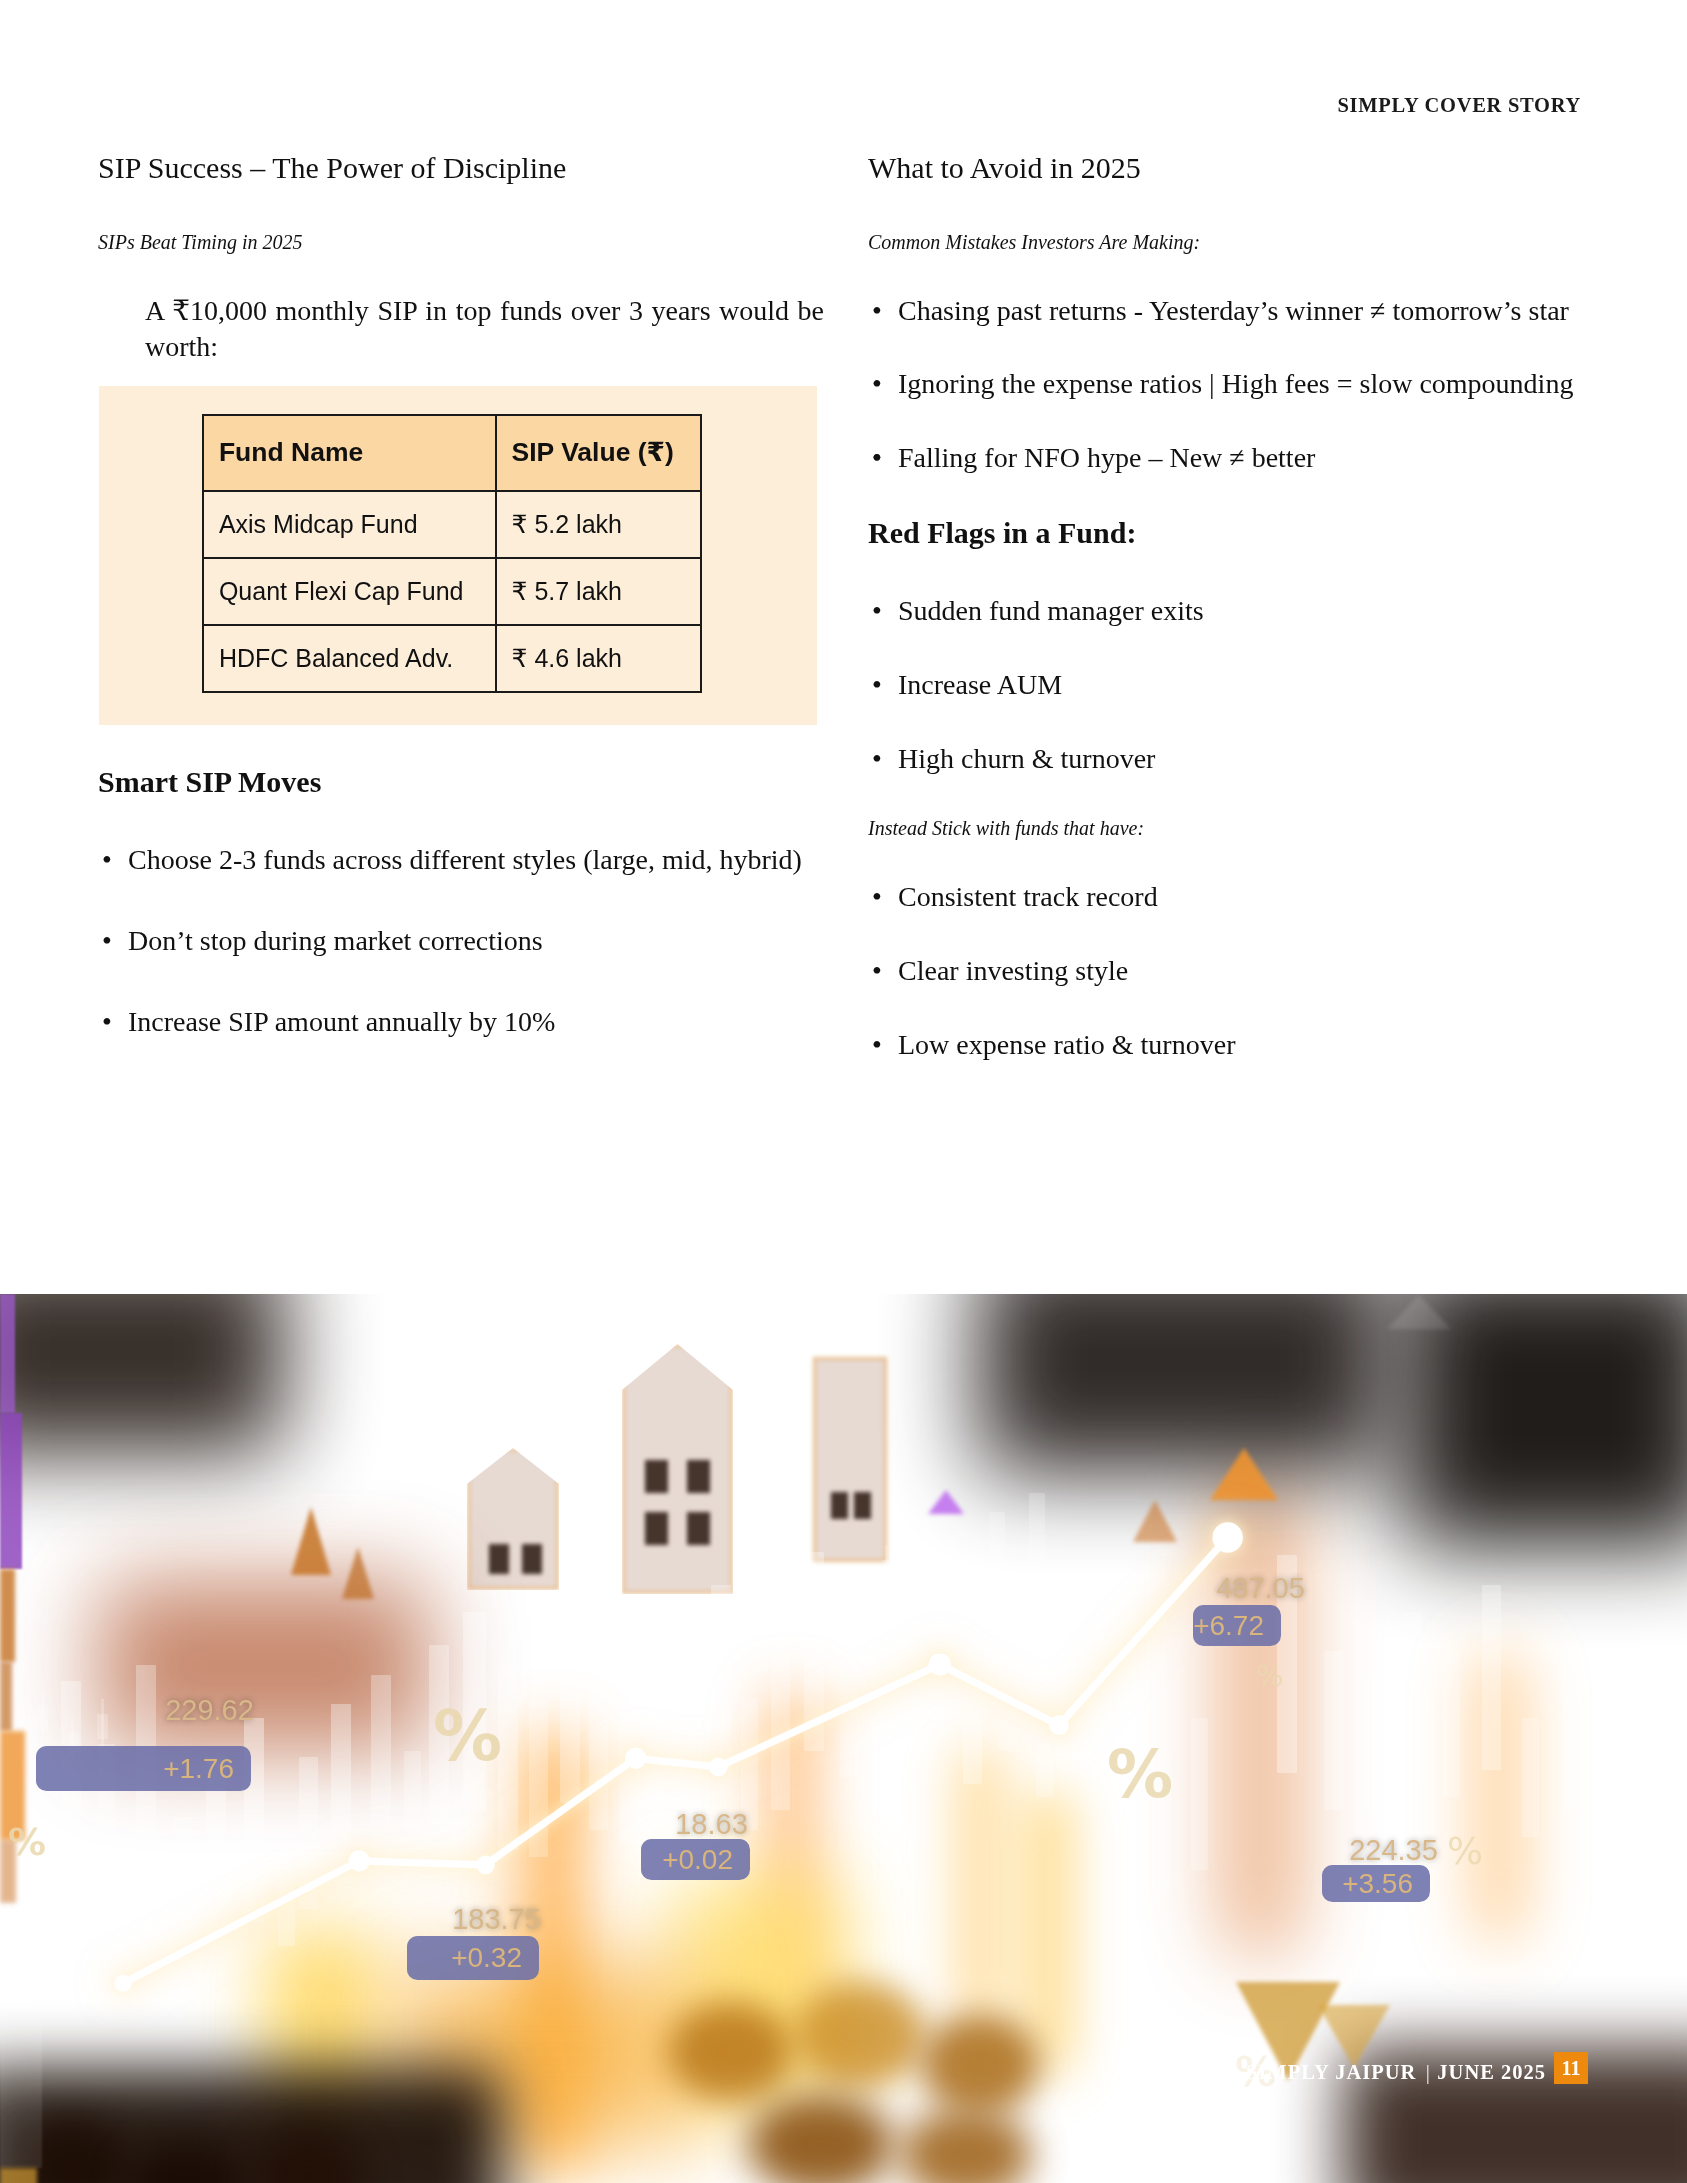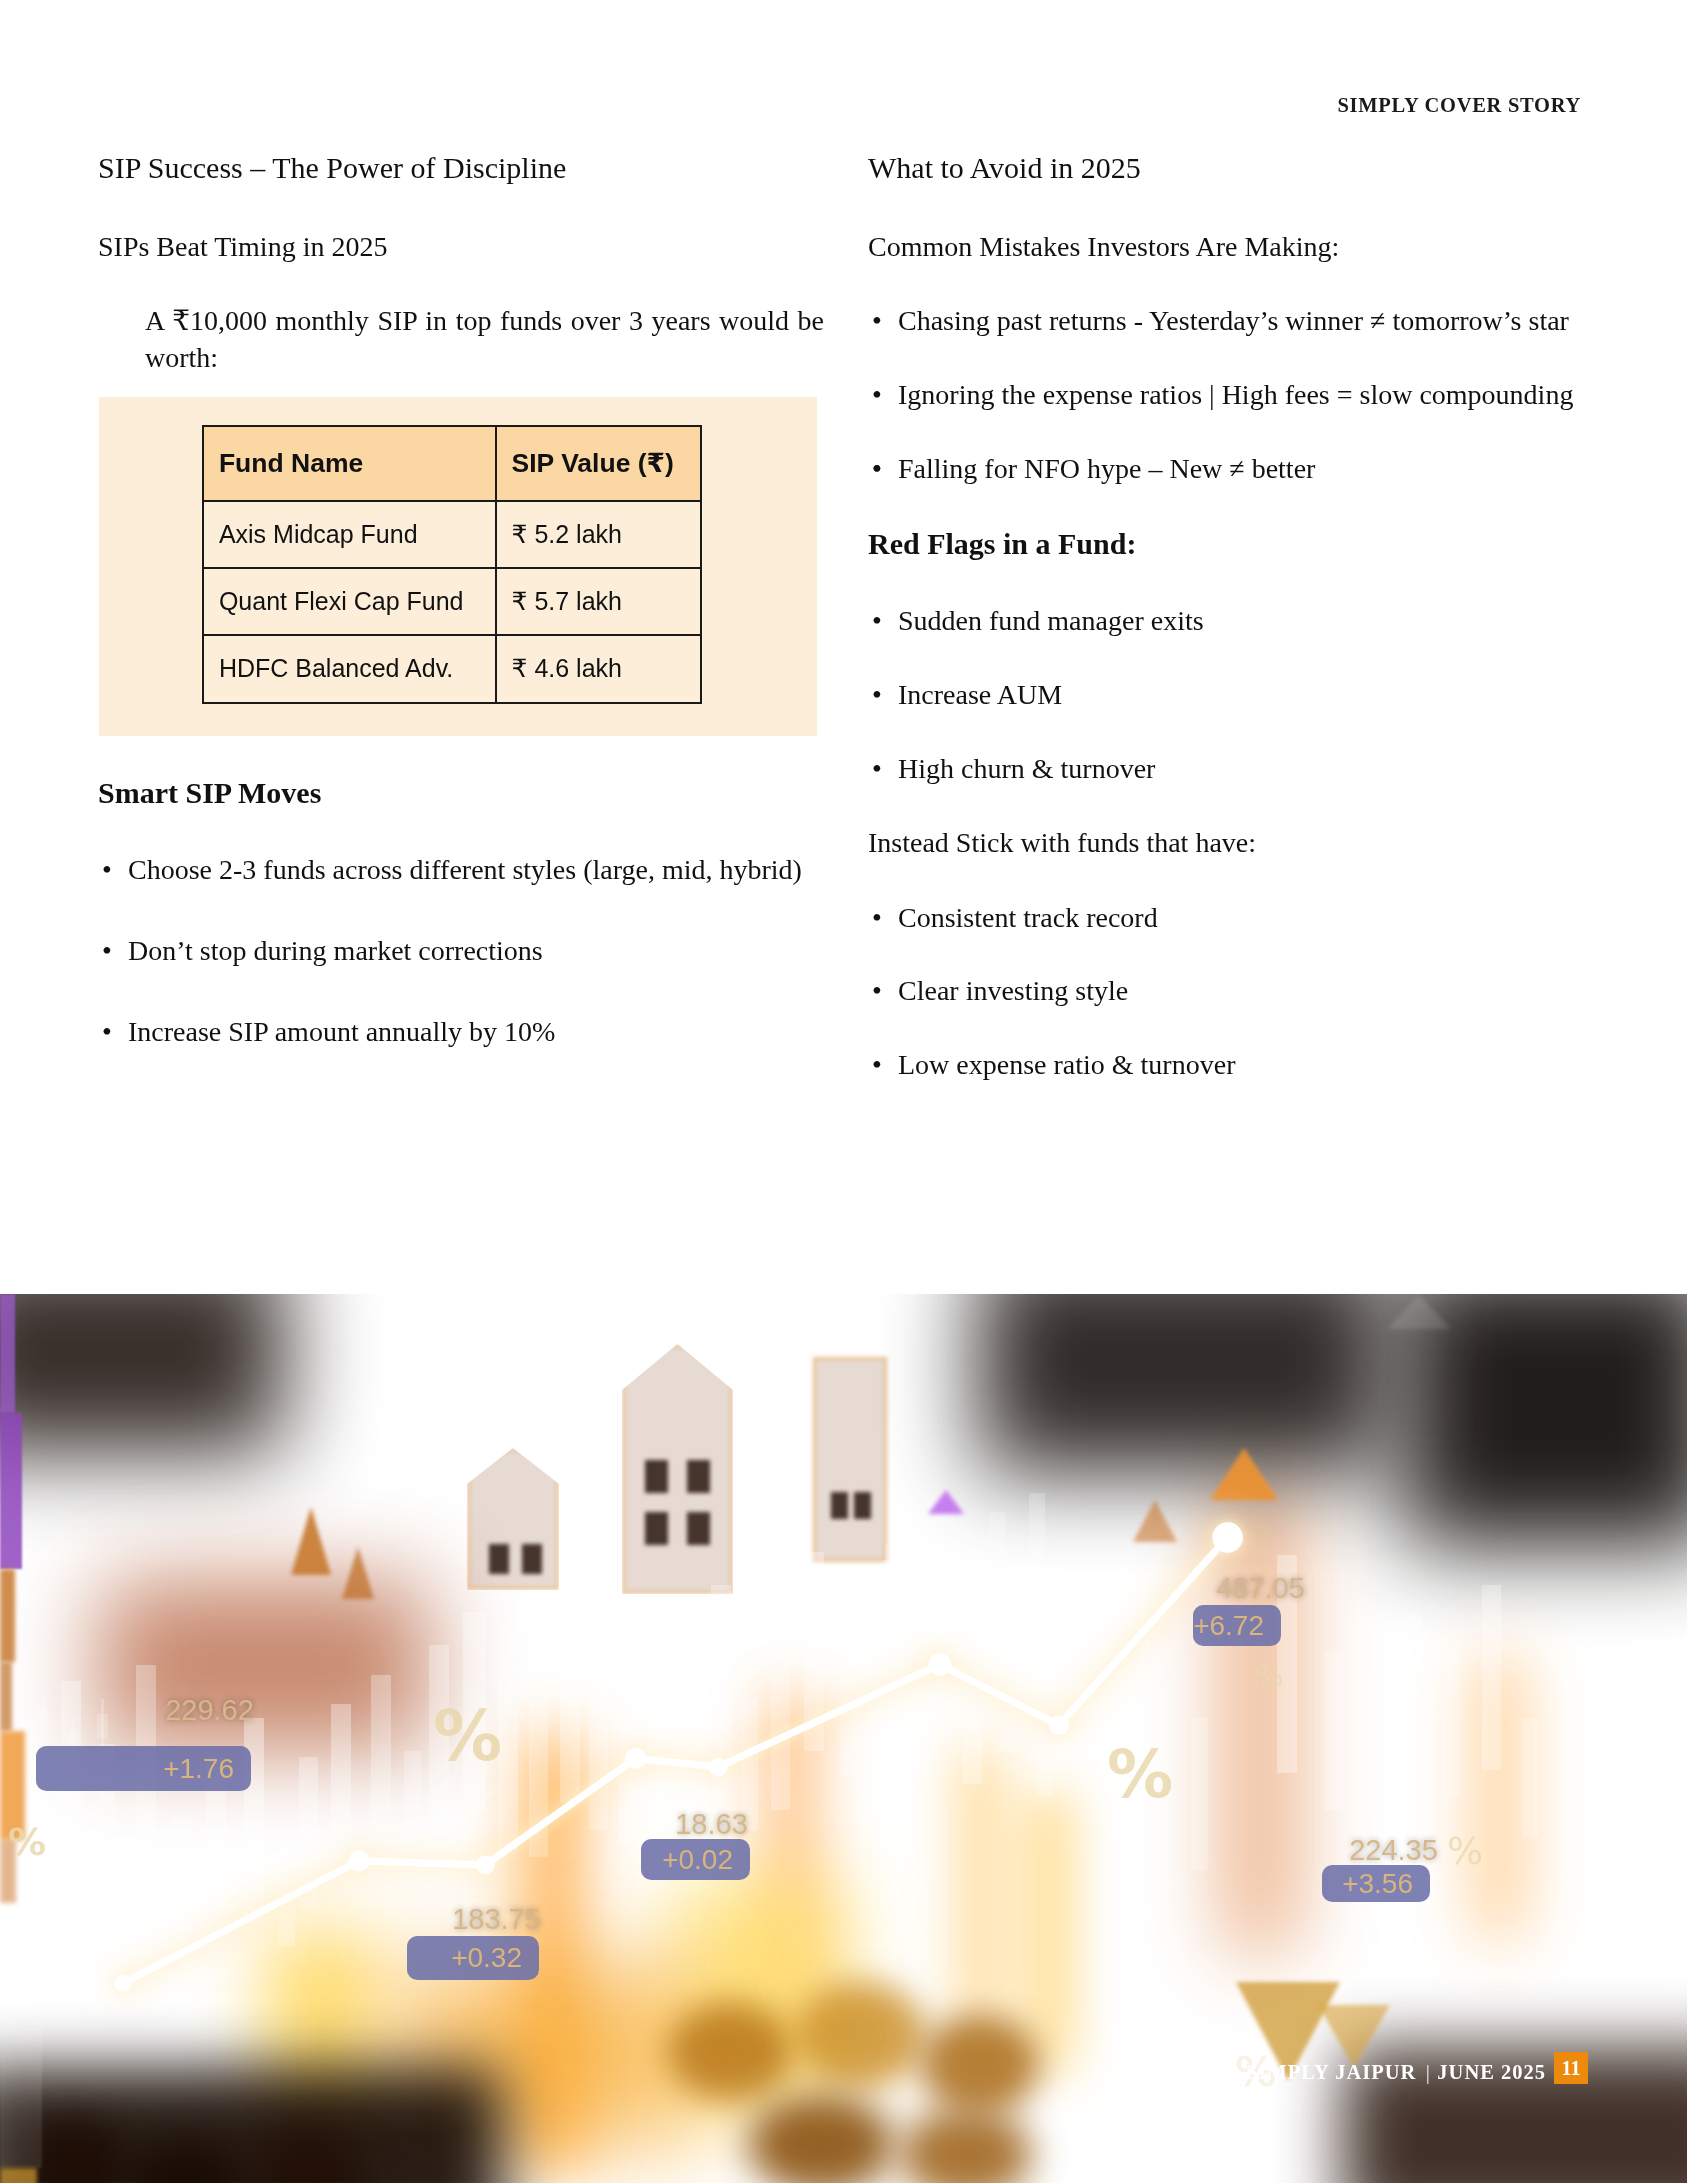--- a/index.html
+++ b/index.html
@@ -5,21 +5,21 @@
   html,body{margin:0;padding:0;background:#888;}
   .page{position:relative;width:1688px;height:2183px;background:#ffffff;overflow:hidden;
         font-family:"Liberation Serif","DejaVu Serif",serif;color:#111;}
   .kicker{position:absolute;top:94px;right:107px;font-size:20.5px;font-weight:bold;
           letter-spacing:0.7px;color:#1a1a1a;font-family:"Liberation Serif","DejaVu Serif",serif;}
   .col{position:absolute;top:149px;}
   .col-left{left:98px;width:726px;}
   .col-right{left:868px;width:761px;}
   .col h2{font-size:30px;line-height:1.25;font-weight:normal;margin:0 0 42px 0;}
   .col h3{font-size:30px;line-height:1.25;font-weight:bold;margin:0 0 41px 0;}
-  .sub{font-size:28px;line-height:1.3;margin:0 0 38px 0;}
+  .sub{font-size:20px;line-height:1.3;margin:0 0 38px 0;font-style:italic;}
   .para{font-size:28px;line-height:1.32;margin:0 0 20px 0;}
   .just{text-align:justify;margin-left:47px;}
   .band{background:#fdeeda;width:718px;margin-left:1.3px;padding:28px 0 32px 0;margin-bottom:38px;margin-top:20px;}
   table.fund-table{border-collapse:collapse;margin-left:103px;width:500px;
         font-family:"Liberation Sans","DejaVu Sans",sans-serif;}
   table.fund-table th, table.fund-table td{border:2px solid #1a1a1a;vertical-align:middle;
         padding:17px 14.6px;font-size:25px;line-height:1.25;text-align:left;}
   table.fund-table th{background:#fbd7a4;font-weight:bold;font-size:26.5px;padding:20px 14.6px;}
   .bullets{margin:0;}
   .bullet{position:relative;padding-left:30px;font-size:28px;line-height:1.32;margin:0 0 37px 0;}

